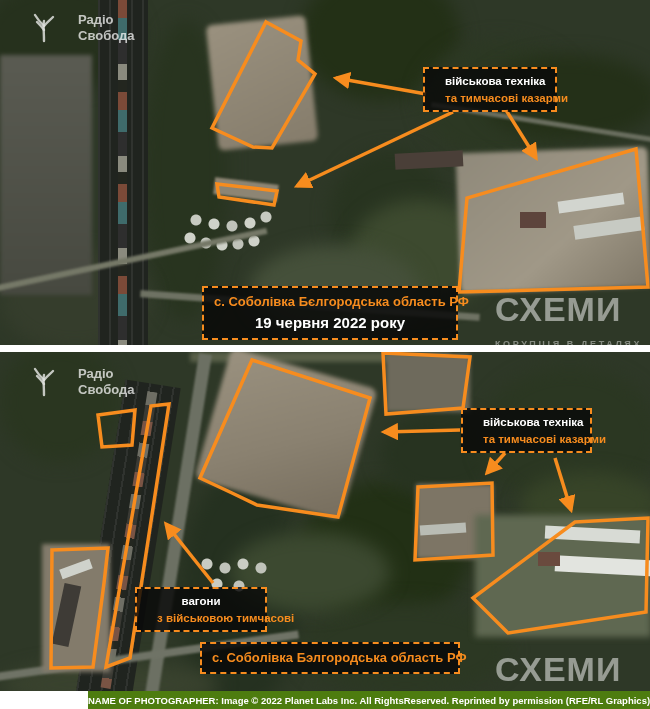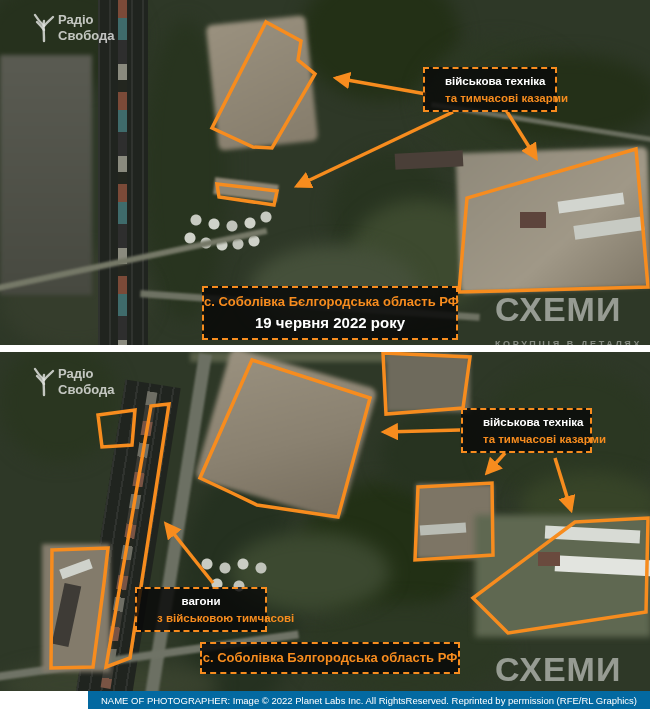--- a/index.html
+++ b/index.html
@@ -13,40 +13,40 @@
   .feat{position:absolute;}
   svg.overlay{position:absolute;inset:0;pointer-events:none;}
 
   
   .anno-box{position:absolute;background:rgba(8,8,8,0.82);border:2px dashed #F78C1E;
             text-align:center;padding:4px 20px;box-sizing:border-box;line-height:1.45;
             white-space:nowrap;}
   .anno-l1{color:#ffffff;font-weight:bold;font-size:11.5px;display:block;}
   .anno-l2{color:#F78C1E;font-weight:bold;font-size:11.5px;display:block;}
   .caption-box{position:absolute;background:rgba(8,8,8,0.85);border:2px dashed #F78C1E;
-               text-align:center;padding:4px 0;box-sizing:border-box;line-height:1.5;
+               text-align:center;padding:4px 10px;box-sizing:border-box;line-height:1.5;
                white-space:nowrap;}
   .cap-l1{color:#F78C1E;font-weight:bold;font-size:13px;display:block;}
   .cap-l2{color:#ffffff;font-weight:bold;font-size:15px;display:block;}
 
   
-  .logo{position:absolute;display:flex;align-items:center;gap:2px;opacity:0.85;}
+  .logo{position:absolute;display:flex;align-items:center;gap:22px;opacity:0.85;}
   .logo-text{color:rgba(255,255,255,0.85);font-weight:bold;font-size:13px;line-height:1.2;}
 
   
   .wm{position:absolute;text-align:left;}
   .wm-title{color:rgba(255,255,255,0.5);font-weight:bold;font-size:34px;line-height:1;
             letter-spacing:1px;transform:scaleY(0.95);}
   .wm-sub{color:rgba(255,255,255,0.42);font-weight:bold;font-size:9px;letter-spacing:2.6px;
           margin-top:12px;}
 
   
   .credit{position:absolute;left:0;top:691px;width:650px;height:18px;background:#ffffff;}
-  .credit-inner{position:absolute;left:88px;right:0;top:0;bottom:0;background:#0369a1;
-                color:#ffffff;font-weight:normal;font-size:9.5px;display:flex;
+  .credit-inner{position:absolute;left:88px;right:0;top:0;bottom:0;background:#4d7c0f;
+                color:#ffffff;font-weight:bold;font-size:9.5px;display:flex;
                 align-items:center;justify-content:center;white-space:nowrap;}
 
   
   .rail-base{background:#20241f;}
   .tanks{background-repeat:no-repeat;}
 </style>
 </head>
 <body>
 
 <div class="canvas">

